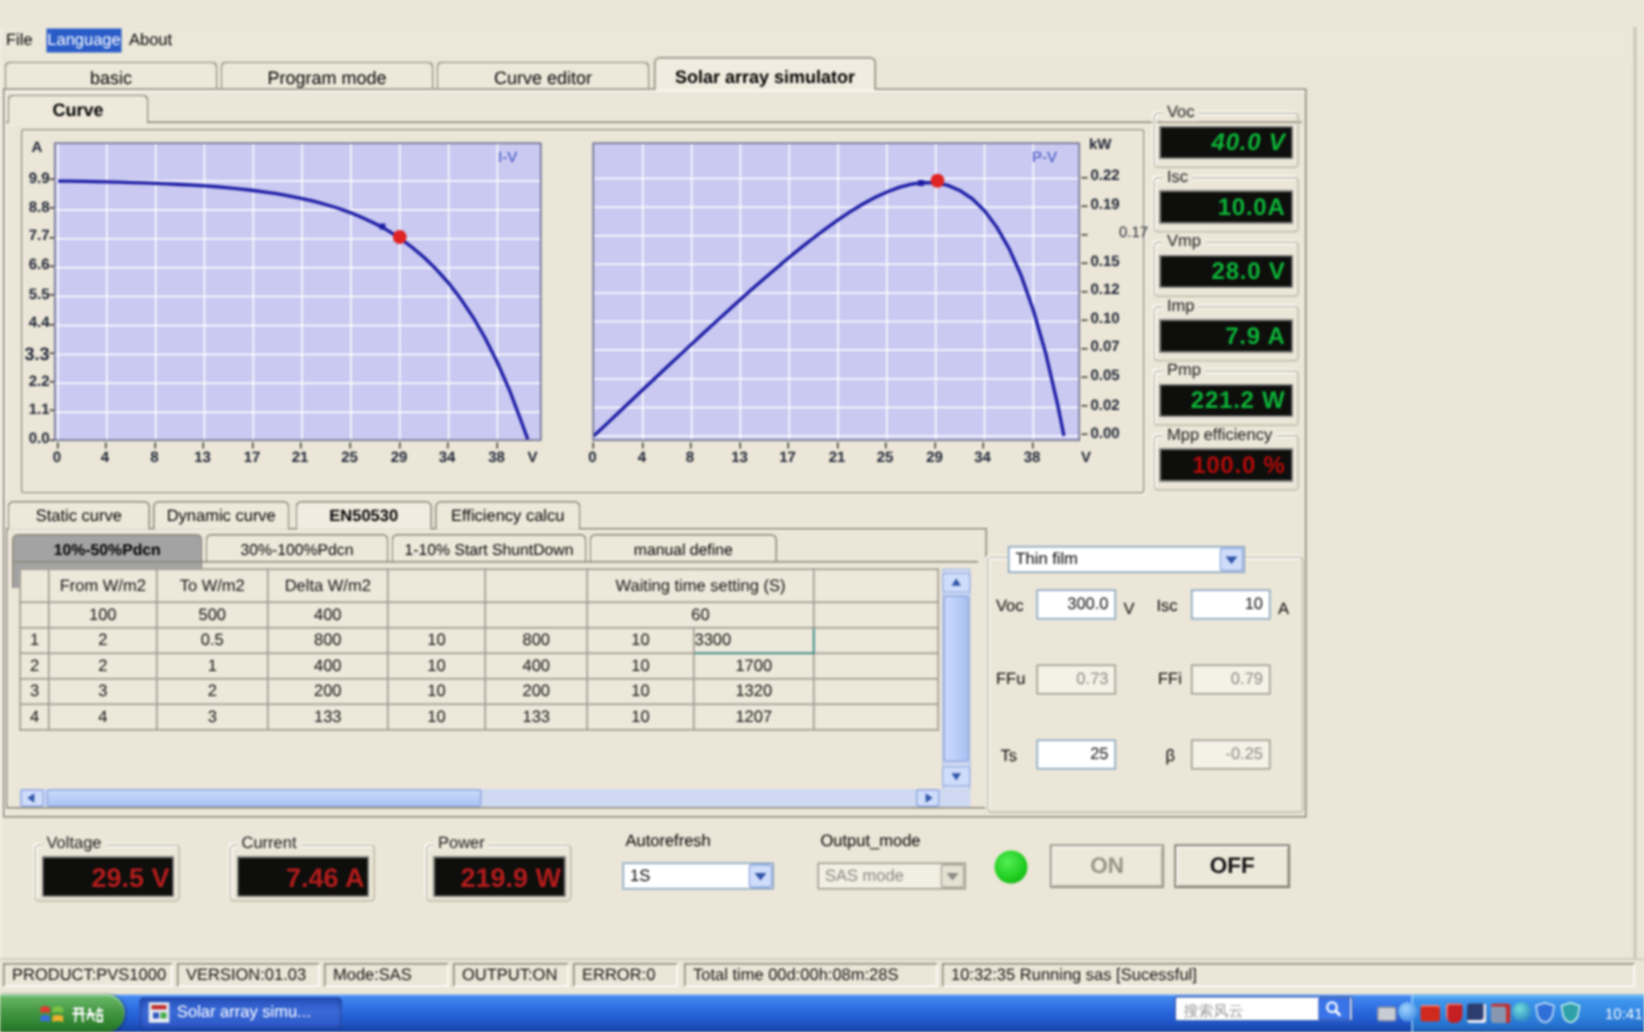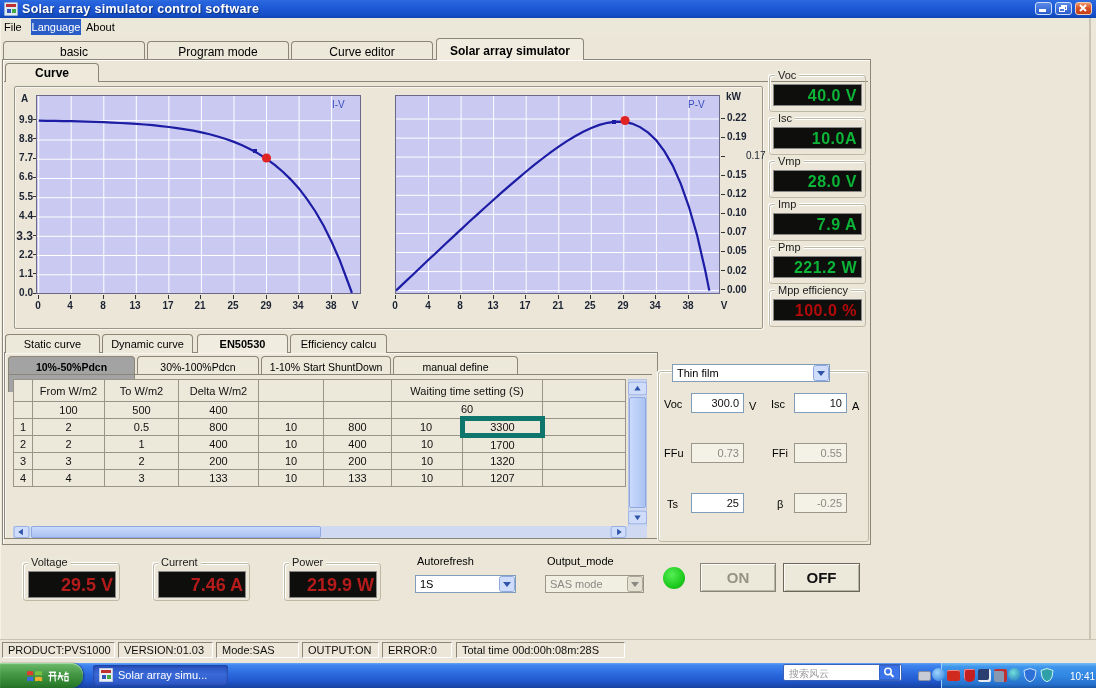--- a/index.html
+++ b/index.html
@@ -6,41 +6,20 @@
 #blurwrap{position:absolute;left:0;top:0;width:1096px;height:688px;filter:blur(0.55px);}
 .abs{position:absolute;}
 .grp{position:absolute;border:1px solid #bdb9a5;border-radius:3px;box-shadow:1px 1px 0 #fff inset, -1px -1px 0 #fff;}
 .gtitle{position:absolute;font-size:11px;color:#1a1a1a;background:#ebe7d9;padding:0 3px;white-space:nowrap;}
 .lcd{position:absolute;background:#0e0e0c;border:1px solid #888;text-align:right;white-space:nowrap;}
 .sunken{border-top:1px solid #888478;border-left:1px solid #888478;border-bottom:1px solid #fff;border-right:1px solid #fff;}
 </style></head>
 <body>
 <div id="blurwrap">
 
-<div class="abs" id="titlebar" style="left:0;top:0;width:1096px;height:18px;background:linear-gradient(180deg,#2e6be0 0%,#2664dd 12%,#1c56d2 55%,#1550c8 80%,#0f44b4 100%);">
-  <svg class="abs" style="left:4px;top:2px" width="14" height="14" viewBox="0 0 14 14">
-    <rect x="0" y="0" width="14" height="14" fill="#dfeaf7" stroke="#5577aa" stroke-width="1"></rect>
-    <rect x="2" y="2" width="10" height="3" fill="#c03030"></rect>
-    <rect x="3" y="7" width="4" height="4" fill="#3355bb"></rect>
-    <rect x="8" y="7" width="4" height="4" fill="#44aa44"></rect>
-  </svg>
-  <div class="abs" style="left:22px;top:2px;font-size:12.5px;font-weight:bold;color:#fff;text-shadow:1px 1px 1px #12337a;letter-spacing:0.3px;">Solar array simulator control software</div>
-  <div class="abs" style="left:1035px;top:2px;width:17px;height:13px;background:linear-gradient(180deg,#5a8ae8,#2a5ccc);border:1px solid #cdddf5;border-radius:3px;">
-        <div class="abs" style="left:3px;bottom:2px;width:7px;height:3px;background:#fff;"></div>
-      </div>
-  <div class="abs" style="left:1055px;top:2px;width:17px;height:13px;background:linear-gradient(180deg,#5a8ae8,#2a5ccc);border:1px solid #cdddf5;border-radius:3px;">
-    <div class="abs" style="left:5px;top:2px;width:6px;height:5px;border:1px solid #fff;border-top-width:2px;"></div>
-    <div class="abs" style="left:3px;top:4px;width:6px;height:5px;border:1px solid #fff;border-top-width:2px;background:#4a7ade;"></div>
-  </div>
-  <div class="abs" style="left:1075px;top:2px;width:17px;height:13px;background:linear-gradient(180deg,#ef9a6a,#d9542a 45%,#c33d14);border:1px solid #f3cdb5;border-radius:3px;">
-    <svg width="15" height="11" viewBox="0 0 15 11" style="position:absolute;left:0;top:0">
-          <path d="M4,2 L10,8 M10,2 L4,8" stroke="#fff" stroke-width="2"></path>
-        </svg>
-  </div>
-</div>
 
 <div class="abs" style="left:0;top:18px;width:1096px;height:20px;background:#ebe7d9;">
   <div class="abs" style="left:4px;top:3px;font-size:11px;">File</div>
   <div class="abs" style="left:31px;top:1px;width:50px;height:16px;background:#2a5cc8;color:#fff;font-size:11px;text-align:center;line-height:16px;">Language</div>
   <div class="abs" style="left:86px;top:3px;font-size:11px;">About</div>
 </div>
 
 <div class="abs" id="maintabs" style="left:0;top:38px;width:1096px;height:22px;">
   <div class="abs" style="left:3px;top:3px;width:142px;height:19px;background:#ece8da;border:1px solid #8a8678;border-bottom:none;border-radius:4px 4px 0 0;text-align:center;font-size:12px;padding-top:3px;">basic</div>
   <div class="abs" style="left:147px;top:3px;width:142px;height:19px;background:#ece8da;border:1px solid #8a8678;border-bottom:none;border-radius:4px 4px 0 0;text-align:center;font-size:12px;padding-top:3px;">Program mode</div>
@@ -195,21 +174,21 @@
 <div class="abs" style="left:613px;top:300px;width:20px;text-align:center;font-size:10px;font-weight:bold;color:#1c2334;z-index:5;">29</div>
 <div class="abs" style="left:623px;top:295px;width:1px;height:4px;background:#333;z-index:5;"></div>
 <div class="abs" style="left:645px;top:300px;width:20px;text-align:center;font-size:10px;font-weight:bold;color:#1c2334;z-index:5;">34</div>
 <div class="abs" style="left:655px;top:295px;width:1px;height:4px;background:#333;z-index:5;"></div>
 <div class="abs" style="left:678px;top:300px;width:20px;text-align:center;font-size:10px;font-weight:bold;color:#1c2334;z-index:5;">38</div>
 <div class="abs" style="left:688px;top:295px;width:1px;height:4px;background:#333;z-index:5;"></div>
 <div class="abs" style="left:716px;top:300px;width:16px;text-align:center;font-size:10px;font-weight:bold;color:#1c2334;z-index:5;">V</div>
 
 <div class="grp" style="left:769px;top:75px;width:97px;height:37px;z-index:4;"></div>
 <div class="gtitle" style="left:775px;top:69px;z-index:5;">Voc</div>
-<div class="lcd" style="left:773px;top:84px;width:89px;height:22px;z-index:5;font-size:16px;font-weight:bold;color:#0cb437;line-height:21px;padding-right:4px;letter-spacing:0.5px;">40.0 V</div>
+<div class="lcd" style="left:773px;top:84px;width:89px;height:22px;z-index:5;font-size:16px;font-weight:bold;color:#0cb437;line-height:21px;padding-right:4px;letter-spacing:0.5px;font-style:italic;">40.0 V</div>
 <div class="grp" style="left:769px;top:118px;width:97px;height:37px;z-index:4;"></div>
 <div class="gtitle" style="left:775px;top:112px;z-index:5;">Isc</div>
 <div class="lcd" style="left:773px;top:127px;width:89px;height:22px;z-index:5;font-size:16px;font-weight:bold;color:#0cb437;line-height:21px;padding-right:4px;letter-spacing:0.5px;">10.0A</div>
 <div class="grp" style="left:769px;top:161px;width:97px;height:37px;z-index:4;"></div>
 <div class="gtitle" style="left:775px;top:155px;z-index:5;">Vmp</div>
 <div class="lcd" style="left:773px;top:170px;width:89px;height:22px;z-index:5;font-size:16px;font-weight:bold;color:#0cb437;line-height:21px;padding-right:4px;letter-spacing:0.5px;">28.0 V</div>
 <div class="grp" style="left:769px;top:204px;width:97px;height:37px;z-index:4;"></div>
 <div class="gtitle" style="left:775px;top:198px;z-index:5;">Imp</div>
 <div class="lcd" style="left:773px;top:213px;width:89px;height:22px;z-index:5;font-size:16px;font-weight:bold;color:#0cb437;line-height:21px;padding-right:4px;letter-spacing:0.5px;">7.9 A</div>
 <div class="grp" style="left:769px;top:247px;width:97px;height:37px;z-index:4;"></div>
@@ -263,21 +242,21 @@
           <td style="border:1px solid #98948a;text-align:center;overflow:hidden;white-space:nowrap;padding:0;"></td>
         </tr>
 <tr style="height:17px;">
           <td style="border:1px solid #98948a;text-align:center;overflow:hidden;white-space:nowrap;padding:0;">1</td>
           <td style="border:1px solid #98948a;text-align:center;overflow:hidden;white-space:nowrap;padding:0;">2</td>
           <td style="border:1px solid #98948a;text-align:center;overflow:hidden;white-space:nowrap;padding:0;">0.5</td>
           <td style="border:1px solid #98948a;text-align:center;overflow:hidden;white-space:nowrap;padding:0;">800</td>
           <td style="border:1px solid #98948a;text-align:center;overflow:hidden;white-space:nowrap;padding:0;">10</td>
           <td style="border:1px solid #98948a;text-align:center;overflow:hidden;white-space:nowrap;padding:0;">800</td>
           <td style="border:1px solid #98948a;text-align:center;overflow:hidden;white-space:nowrap;padding:0;">10</td>
-          <td style="border:5px solid #0f766e;text-align:center;overflow:hidden;white-space:nowrap;padding:0;">3300</td>
+          <td style="border:1px solid #0f766e;text-align:left;overflow:hidden;white-space:nowrap;padding:0;">3300</td>
           <td style="border:1px solid #98948a;text-align:center;overflow:hidden;white-space:nowrap;padding:0;"></td>
         </tr>
 <tr style="height:17px;">
           <td style="border:1px solid #98948a;text-align:center;overflow:hidden;white-space:nowrap;padding:0;">2</td>
           <td style="border:1px solid #98948a;text-align:center;overflow:hidden;white-space:nowrap;padding:0;">2</td>
           <td style="border:1px solid #98948a;text-align:center;overflow:hidden;white-space:nowrap;padding:0;">1</td>
           <td style="border:1px solid #98948a;text-align:center;overflow:hidden;white-space:nowrap;padding:0;">400</td>
           <td style="border:1px solid #98948a;text-align:center;overflow:hidden;white-space:nowrap;padding:0;">10</td>
           <td style="border:1px solid #98948a;text-align:center;overflow:hidden;white-space:nowrap;padding:0;">400</td>
           <td style="border:1px solid #98948a;text-align:center;overflow:hidden;white-space:nowrap;padding:0;">10</td>
@@ -337,21 +316,21 @@
     </svg>
 <div class="abs" style="left:664px;top:398px;font-size:11px;z-index:5;">Voc</div>
     <div class="abs" style="left:691px;top:393px;width:53px;height:20px;background:#fff;border:1px solid #7f9db9;z-index:5;font-size:11px;color:#111;text-align:right;padding:3px 4px 0 0;">300.0</div>
 <div class="abs" style="left:749px;top:400px;font-size:11px;z-index:5;">V</div>
 <div class="abs" style="left:771px;top:398px;font-size:11px;z-index:5;">Isc</div>
     <div class="abs" style="left:794px;top:393px;width:53px;height:20px;background:#fff;border:1px solid #7f9db9;z-index:5;font-size:11px;color:#111;text-align:right;padding:3px 4px 0 0;">10</div>
 <div class="abs" style="left:852px;top:400px;font-size:11px;z-index:5;">A</div>
 <div class="abs" style="left:664px;top:447px;font-size:11px;z-index:5;">FFu</div>
     <div class="abs" style="left:691px;top:443px;width:53px;height:20px;background:#f4f1e6;border:1px solid #9a968a;z-index:5;font-size:11px;color:#8a8a84;text-align:right;padding:3px 4px 0 0;">0.73</div>
 <div class="abs" style="left:772px;top:447px;font-size:11px;z-index:5;">FFi</div>
-    <div class="abs" style="left:794px;top:443px;width:53px;height:20px;background:#f4f1e6;border:1px solid #9a968a;z-index:5;font-size:11px;color:#8a8a84;text-align:right;padding:3px 4px 0 0;">0.55</div>
+    <div class="abs" style="left:794px;top:443px;width:53px;height:20px;background:#f4f1e6;border:1px solid #9a968a;z-index:5;font-size:11px;color:#8a8a84;text-align:right;padding:3px 4px 0 0;">0.79</div>
 <div class="abs" style="left:667px;top:498px;font-size:11px;z-index:5;">Ts</div>
     <div class="abs" style="left:691px;top:493px;width:53px;height:20px;background:#fff;border:1px solid #7f9db9;z-index:5;font-size:11px;color:#111;text-align:right;padding:3px 4px 0 0;">25</div>
 <div class="abs" style="left:777px;top:498px;font-size:11px;z-index:5;">β</div>
     <div class="abs" style="left:794px;top:493px;width:53px;height:20px;background:#f4f1e6;border:1px solid #9a968a;z-index:5;font-size:11px;color:#8a8a84;text-align:right;padding:3px 4px 0 0;">-0.25</div>
 
 <div class="grp" style="left:23px;top:563px;width:97px;height:38px;"></div>
 <div class="gtitle" style="left:28px;top:556px;">Voltage</div>
 <div class="lcd" style="left:28px;top:571px;width:88px;height:27px;font-size:18px;font-weight:bold;color:#b41c1c;line-height:26px;padding-right:2px;">29.5 V</div>
 <div class="grp" style="left:153px;top:563px;width:97px;height:38px;"></div>
 <div class="gtitle" style="left:158px;top:556px;">Current</div>
@@ -375,20 +354,21 @@
 <div class="abs" style="left:700px;top:563px;width:76px;height:29px;background:#ece8da;border:1px solid #888478;box-shadow:inset 1px 1px 0 #fbfaf5, inset -1px -1px 0 #b8b4a4;text-align:center;font-size:15px;font-weight:bold;color:#979384;line-height:27px;">ON</div>
 <div class="abs" style="left:783px;top:563px;width:77px;height:29px;background:#ece8da;border:1px solid #6a665a;box-shadow:inset 1px 1px 0 #fbfaf5, inset -1px -1px 0 #b8b4a4;text-align:center;font-size:15px;font-weight:bold;color:#111;line-height:27px;">OFF</div>
 
 <div class="abs" style="left:0;top:639px;width:1096px;height:24px;background:#ebe6d7;border-top:1px solid #c8c4b4;"></div>
 <div class="abs sunken" style="left:2px;top:642px;width:113px;height:16px;font-size:11px;color:#111;padding:1px 0 0 5px;white-space:nowrap;overflow:hidden;">PRODUCT:PVS1000</div>
 <div class="abs sunken" style="left:118px;top:642px;width:95px;height:16px;font-size:11px;color:#111;padding:1px 0 0 5px;white-space:nowrap;overflow:hidden;">VERSION:01.03</div>
 <div class="abs sunken" style="left:216px;top:642px;width:83px;height:16px;font-size:11px;color:#111;padding:1px 0 0 5px;white-space:nowrap;overflow:hidden;">Mode:SAS</div>
 <div class="abs sunken" style="left:302px;top:642px;width:77px;height:16px;font-size:11px;color:#111;padding:1px 0 0 5px;white-space:nowrap;overflow:hidden;">OUTPUT:ON</div>
 <div class="abs sunken" style="left:382px;top:642px;width:70px;height:16px;font-size:11px;color:#111;padding:1px 0 0 5px;white-space:nowrap;overflow:hidden;">ERROR:0</div>
 <div class="abs sunken" style="left:456px;top:642px;width:169px;height:16px;font-size:11px;color:#111;padding:1px 0 0 5px;white-space:nowrap;overflow:hidden;">Total time 00d:00h:08m:28S</div>
+<div class="abs sunken" style="left:628px;top:642px;width:462px;height:16px;font-size:11px;color:#111;padding:1px 0 0 5px;white-space:nowrap;overflow:hidden;">10:32:35 Running sas [Sucessful]</div>
 
 <div class="abs" style="left:0;top:663px;width:1096px;height:25px;background:linear-gradient(180deg,#6aa5f8 0%,#4186ef 8%,#2a68de 45%,#2158cd 72%,#16419f 100%);"></div>
 <div class="abs" style="left:0;top:663px;width:83px;height:25px;border-radius:0 12px 12px 0;background:linear-gradient(180deg,#6cbb6c 0%,#459745 45%,#2f8330 80%,#247026 100%);box-shadow:inset 0 1px 1px #a8dCA8, 1px 0 2px rgba(0,0,0,0.4);"></div>
 <svg class="abs" style="left:26px;top:668px;" width="18" height="16" viewBox="0 0 20 18">
 <path d="M1,4 Q4,2.5 8,4 L8,8.5 Q4,7 1,8.5 Z" fill="#e23a2e"></path>
 <path d="M10,4 Q14,2.5 18,4 L18,8.5 Q14,7 10,8.5 Z" fill="#7ac143"></path>
 <path d="M1,10.5 Q4,9 8,10.5 L8,15 Q4,13.5 1,15 Z" fill="#3a6de0"></path>
 <path d="M10,10.5 Q14,9 18,10.5 L18,15 Q14,13.5 10,15 Z" fill="#f0b02e"></path>
 </svg>
 <svg class="abs" style="left:47px;top:669px;" width="23" height="15" viewBox="0 0 36 18" preserveAspectRatio="none">

